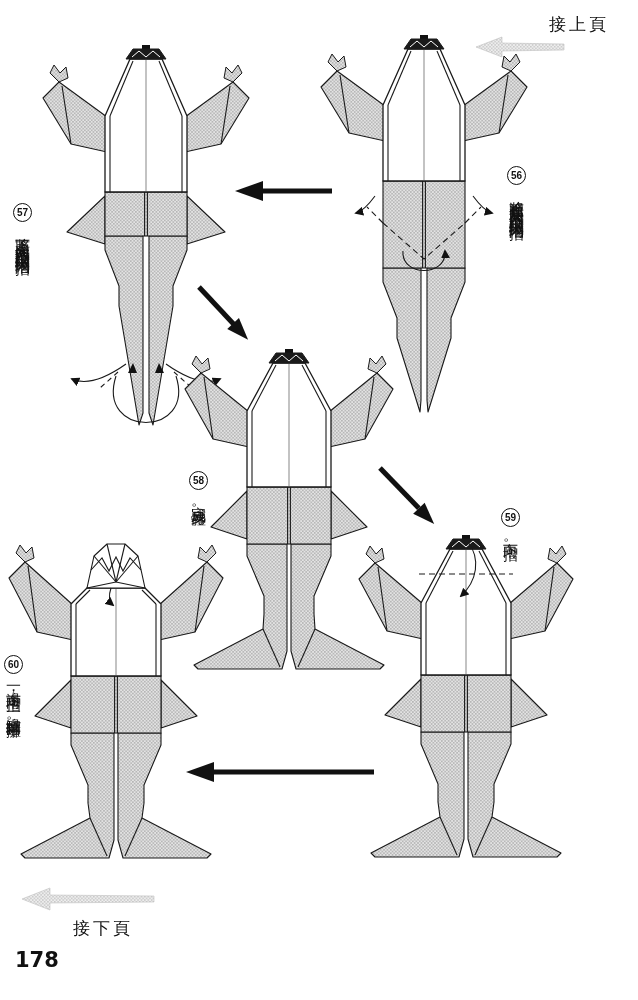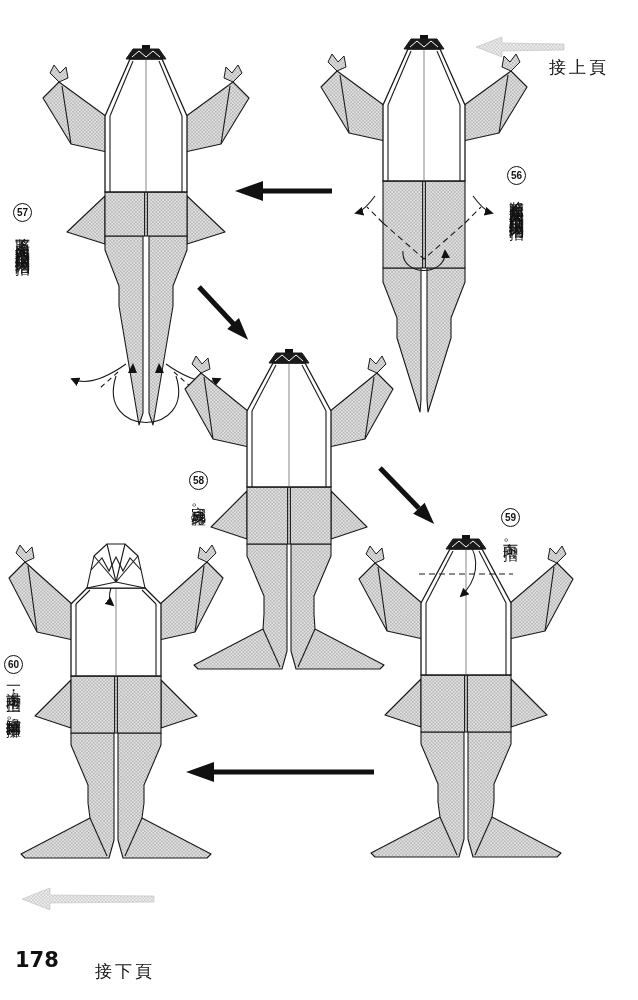--- a/index.html
+++ b/index.html
@@ -18,21 +18,21 @@
     color:#111;
   }
   .vtext .cnum{
     display:inline-block;
     writing-mode:horizontal-tb;
     width:17px;height:17px;
     border:1.3px solid #111;border-radius:50%;
     font-size:10px;font-weight:bold;line-height:17px;text-align:center;
     letter-spacing:0;margin-bottom:4px;
   }
-  .hlabel{position:absolute;font-size:17px;letter-spacing:3px;color:#111;margin-top:43px;}
+  .hlabel{position:absolute;font-size:17px;letter-spacing:3px;color:#111;}
   .pagenum{position:absolute;font-size:21px;font-weight:bold;font-family:"DejaVu Sans",sans-serif;color:#111;}
   svg{display:block;}
 </style>
 </head>
 <body>
 
 <div class="page">
 
   <svg width="0" height="0" style="position:absolute" aria-hidden="true">
     <defs>
@@ -242,16 +242,16 @@
   <div class="vtext" style="left:501px;top:508px;height:120px;">
     <span class="cnum">59</span><span>向下摺。</span>
   </div>
   <div class="vtext" style="left:4px;top:655px;height:300px;">
     <span class="cnum">60</span><span>一邊向下摺，一邊打開攤平。</span>
   </div>
 
   <svg class="abs" style="left:20px;top:884px;" width="136" height="30">
     <polygon points="2,15 30,4 30,11 134,12 134,18 30,19 30,26" fill="url(#htl)" stroke="#c0c0c0" stroke-width="0.6"></polygon>
   </svg>
-  <div class="hlabel" style="left:95px;top:917px;">接下頁</div>
+  <div class="hlabel" style="left:73px;top:917px;">接下頁</div>
 
   <div class="pagenum" style="left:15px;top:948px;">178</div>
 </div>
 
 </body></html>

